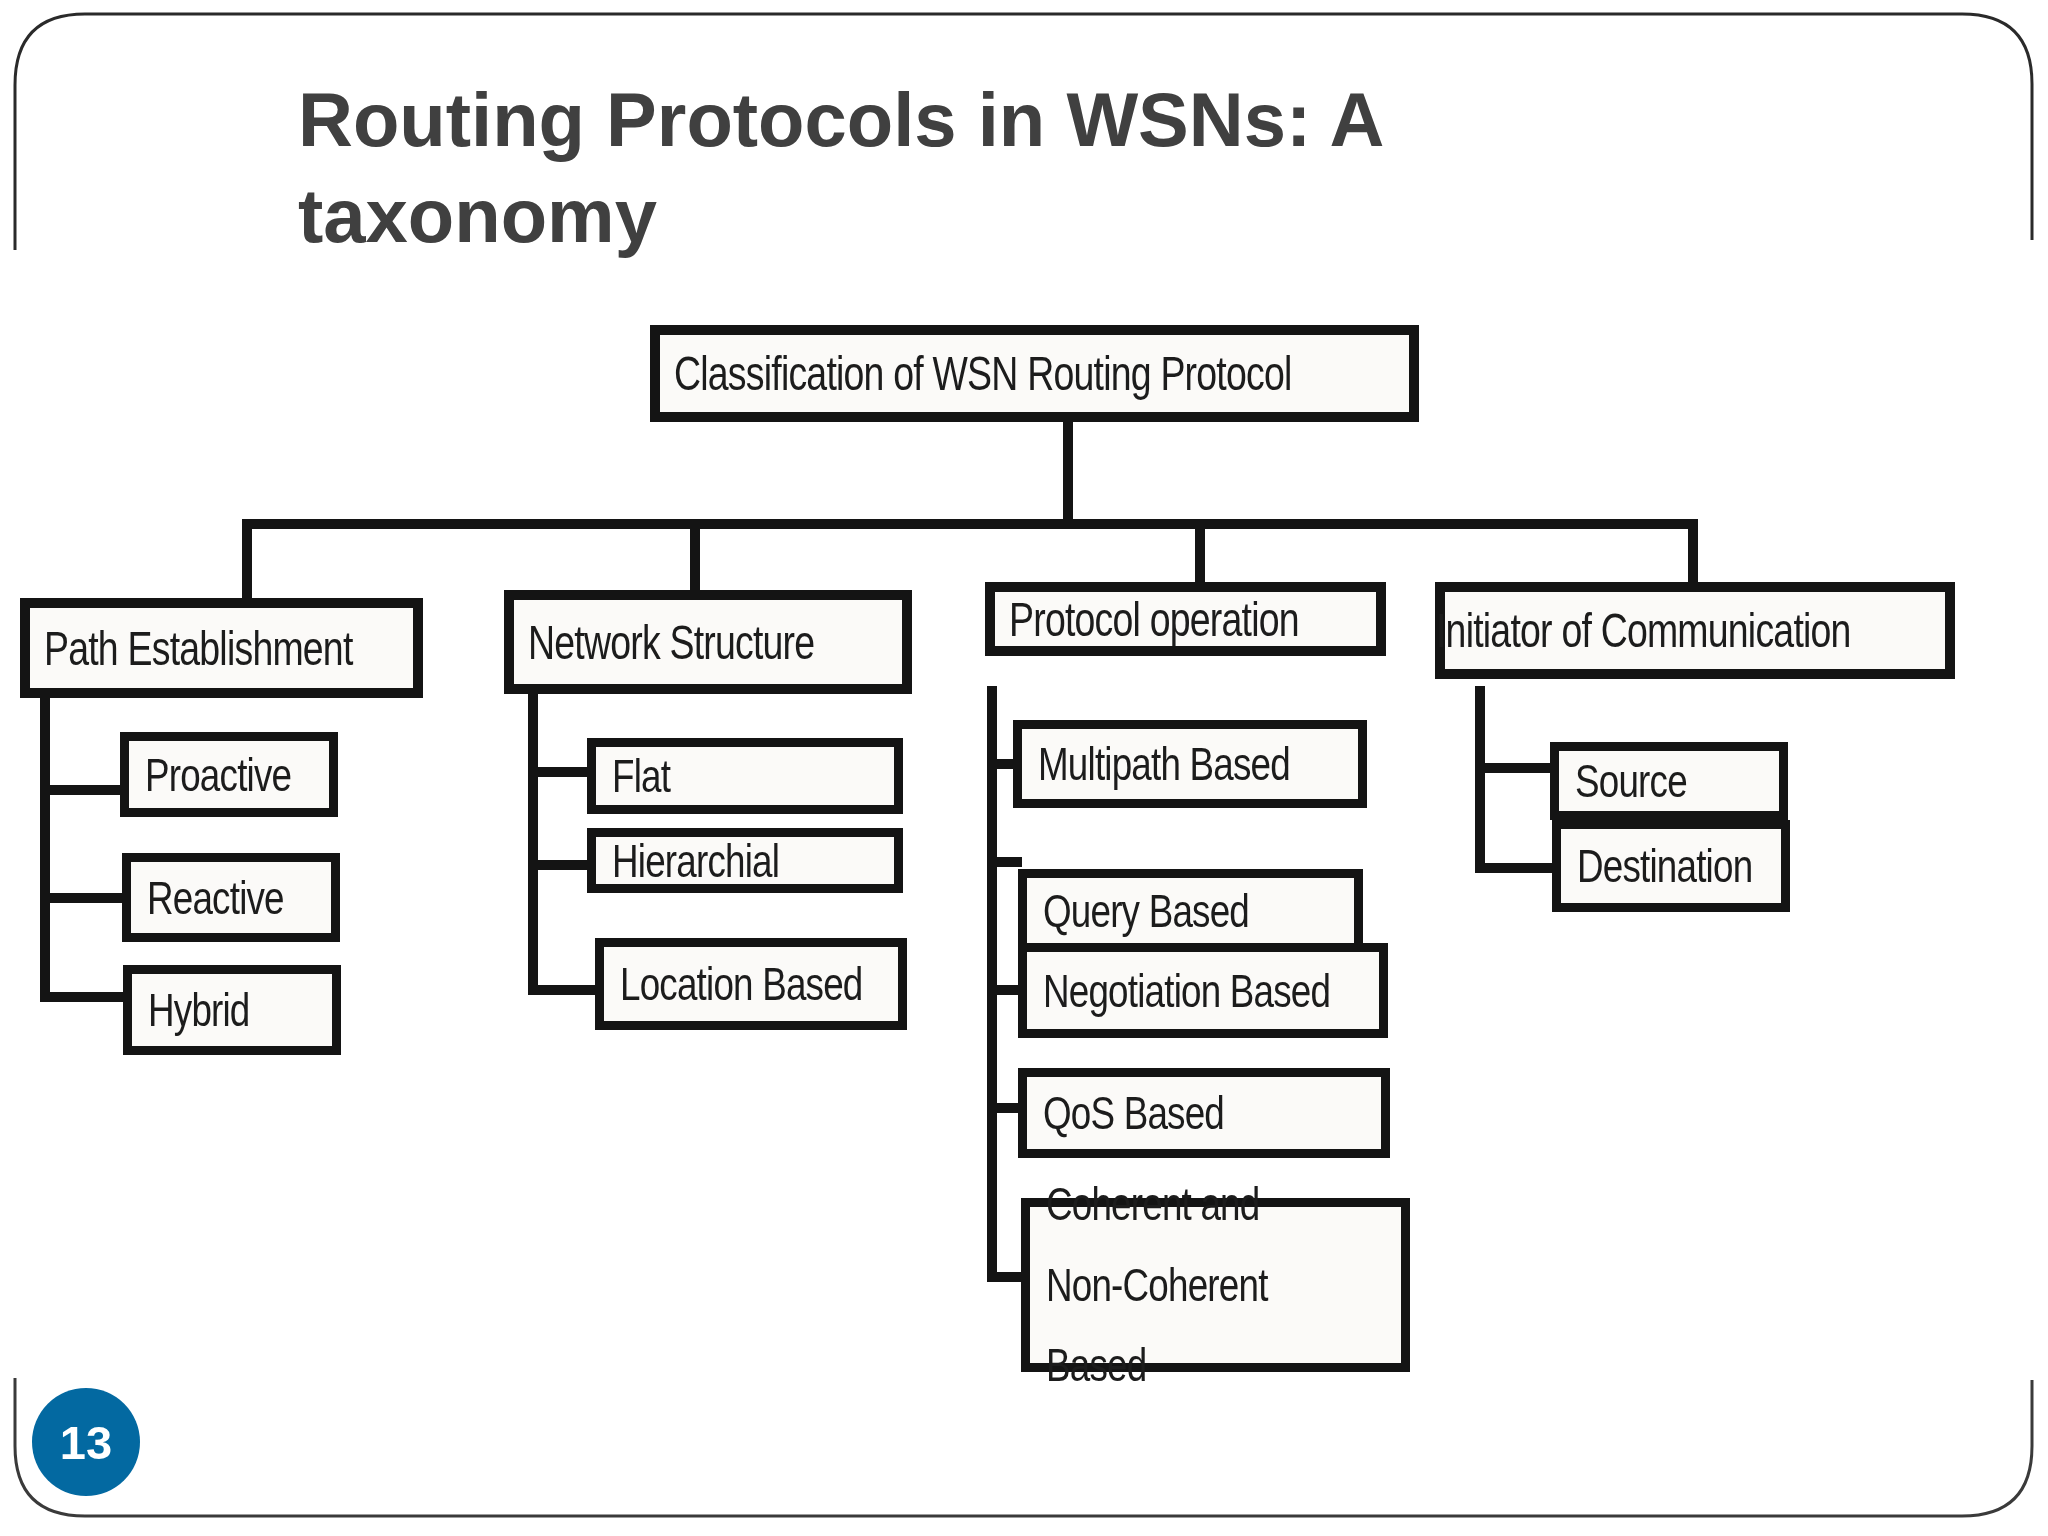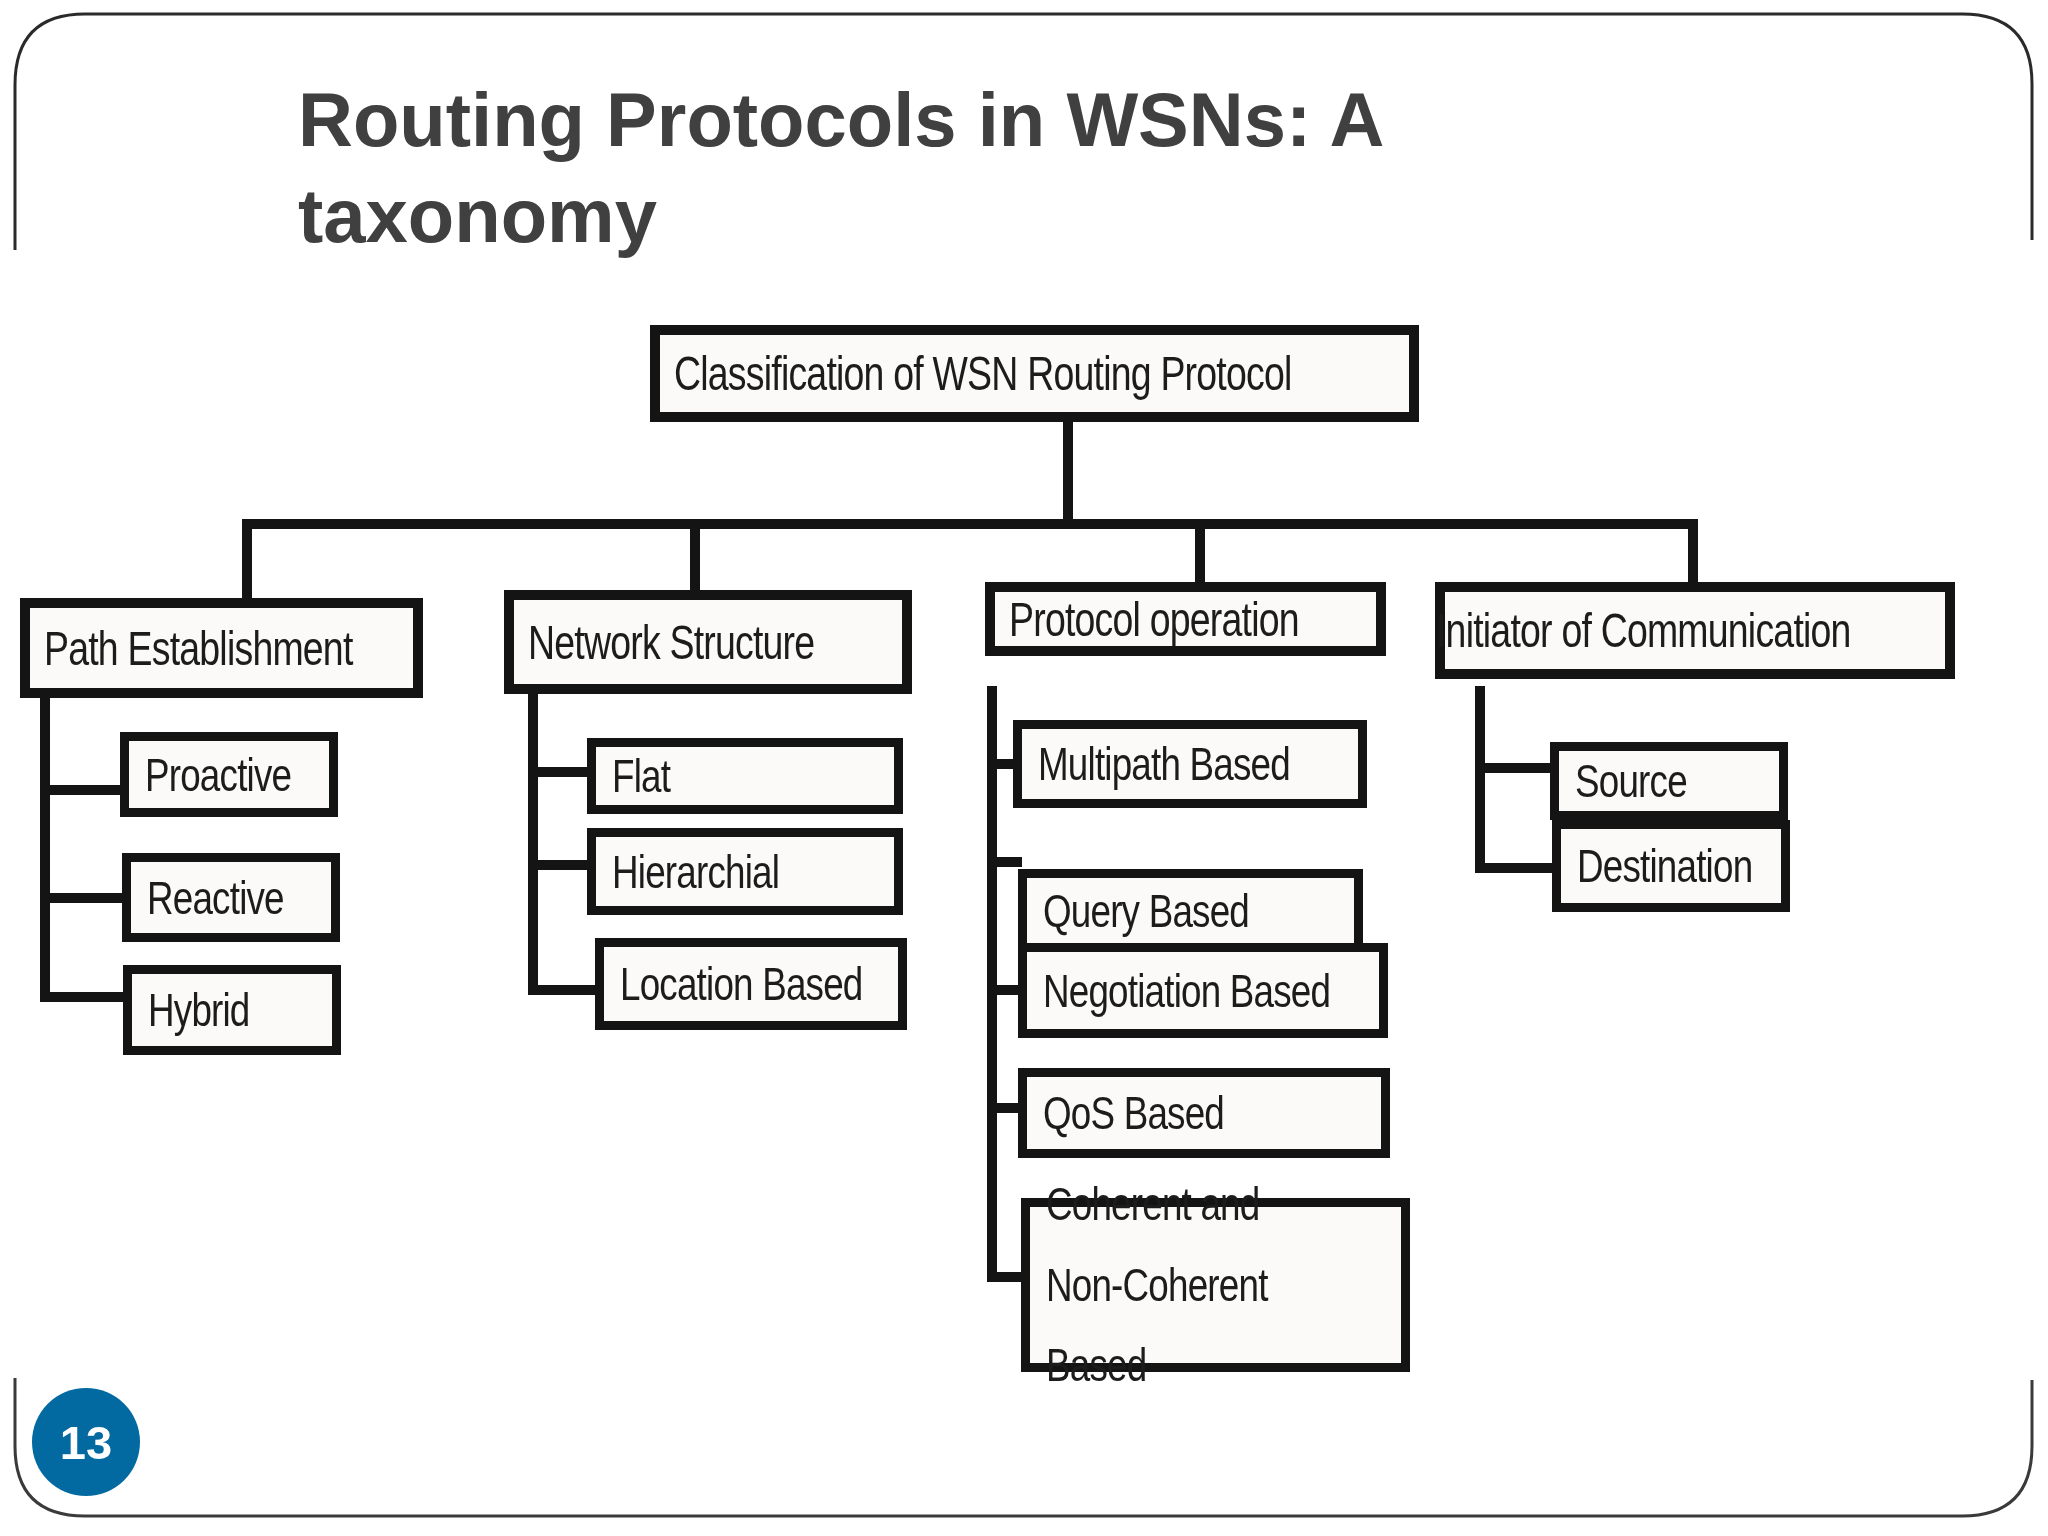--- a/index.html
+++ b/index.html
@@ -84,21 +84,21 @@
   <div class="node child" style="left:123px;top:965px;width:218px;height:90px;">
     <span class="txt">Hybrid</span>
   </div>
 
   <div class="node cat" style="left:504px;top:590px;width:408px;height:104px;">
     <span class="txt">Network Structure</span>
   </div>
   <div class="node child" style="left:587px;top:738px;width:316px;height:76px;">
     <span class="txt">Flat</span>
   </div>
-  <div class="node child" style="left:587px;top:828px;width:316px;height:87px;">
+  <div class="node child" style="left:587px;top:828px;width:316px;height:65px;">
     <span class="txt">Hierarchial</span>
   </div>
   <div class="node child" style="left:595px;top:938px;width:312px;height:92px;">
     <span class="txt">Location Based</span>
   </div>
 
   <div class="node cat" style="left:985px;top:582px;width:401px;height:74px;">
     <span class="txt">Protocol operation</span>
   </div>
   <div class="node child" style="left:1013px;top:720px;width:354px;height:88px;">

